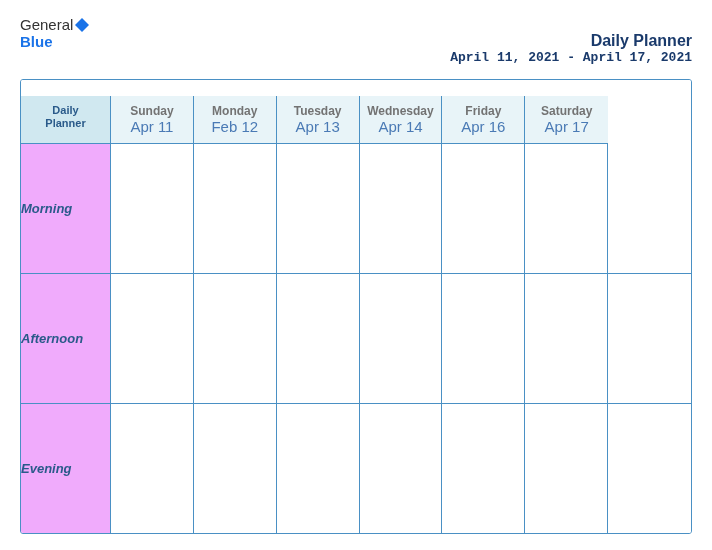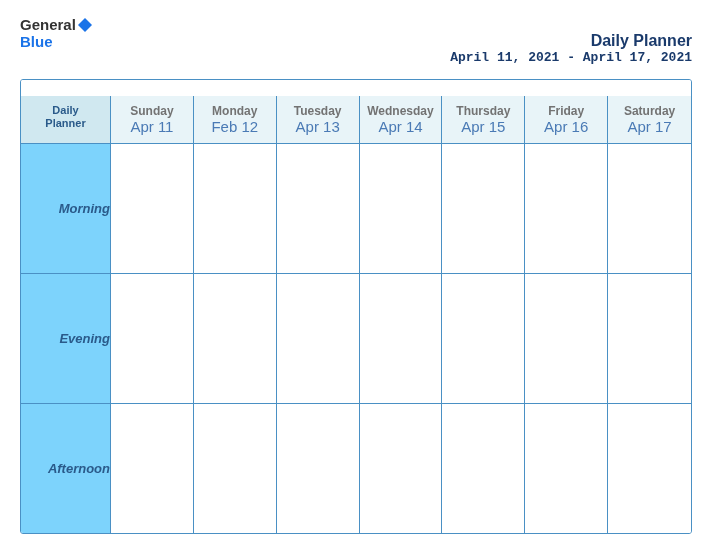--- a/index.html
+++ b/index.html
@@ -21,21 +21,21 @@
     }
 
     .logo-area {
       display: flex;
       flex-direction: column;
       align-items: flex-start;
     }
 
     .logo-text {
       font-size: 15px;
-      font-weight: bold;
+      font-weight: normal;
       color: #2d2d2d;
       line-height: 1.1;
     }
 
     .logo-text span.general {
       color: #333;
     }
 
     .logo-line {
       display: flex;
@@ -134,24 +134,24 @@
       border-right: 1px solid #4a90c4;
       background: #ffffff;
       min-height: 110px;
     }
 
     .cal-cell:last-child {
       border-right: none;
     }
 
     .cal-cell.row-label {
-      background: #7dd3fc;
+      background: #f0abfc;
       display: flex;
       align-items: center;
-      justify-content: flex-end;
+      justify-content: flex-start;
     }
 
     .row-label-text {
       font-size: 13px;
       font-weight: bold;
       color: #2a5a8a;
       font-style: italic;
     }
   </style>
 </head>
@@ -191,24 +191,20 @@
     </div>
     <div class="cal-header-cell">
       <span class="col-day-name">Tuesday</span>
       <span class="col-date">Apr 13</span>
     </div>
     <div class="cal-header-cell">
       <span class="col-day-name">Wednesday</span>
       <span class="col-date">Apr 14</span>
     </div>
     <div class="cal-header-cell">
-      <span class="col-day-name">Thursday</span>
-      <span class="col-date">Apr 15</span>
-    </div>
-    <div class="cal-header-cell">
       <span class="col-day-name">Friday</span>
       <span class="col-date">Apr 16</span>
     </div>
     <div class="cal-header-cell">
       <span class="col-day-name">Saturday</span>
       <span class="col-date">Apr 17</span>
     </div>
   </div>
 
   <div class="cal-body">
@@ -219,36 +215,36 @@
       <div class="cal-cell"></div>
       <div class="cal-cell"></div>
       <div class="cal-cell"></div>
       <div class="cal-cell"></div>
       <div class="cal-cell"></div>
       <div class="cal-cell"></div>
       <div class="cal-cell"></div>
     </div>
     <div class="cal-row">
       <div class="cal-cell row-label">
+        <span class="row-label-text">Afternoon</span>
+      </div>
+      <div class="cal-cell"></div>
+      <div class="cal-cell"></div>
+      <div class="cal-cell"></div>
+      <div class="cal-cell"></div>
+      <div class="cal-cell"></div>
+      <div class="cal-cell"></div>
+      <div class="cal-cell"></div>
+    </div>
+    <div class="cal-row">
+      <div class="cal-cell row-label">
         <span class="row-label-text">Evening</span>
       </div>
       <div class="cal-cell"></div>
       <div class="cal-cell"></div>
       <div class="cal-cell"></div>
       <div class="cal-cell"></div>
       <div class="cal-cell"></div>
       <div class="cal-cell"></div>
       <div class="cal-cell"></div>
     </div>
-    <div class="cal-row">
-      <div class="cal-cell row-label">
-        <span class="row-label-text">Afternoon</span>
-      </div>
-      <div class="cal-cell"></div>
-      <div class="cal-cell"></div>
-      <div class="cal-cell"></div>
-      <div class="cal-cell"></div>
-      <div class="cal-cell"></div>
-      <div class="cal-cell"></div>
-      <div class="cal-cell"></div>
-    </div>
   </div>
 </div>
 
 </body></html>

